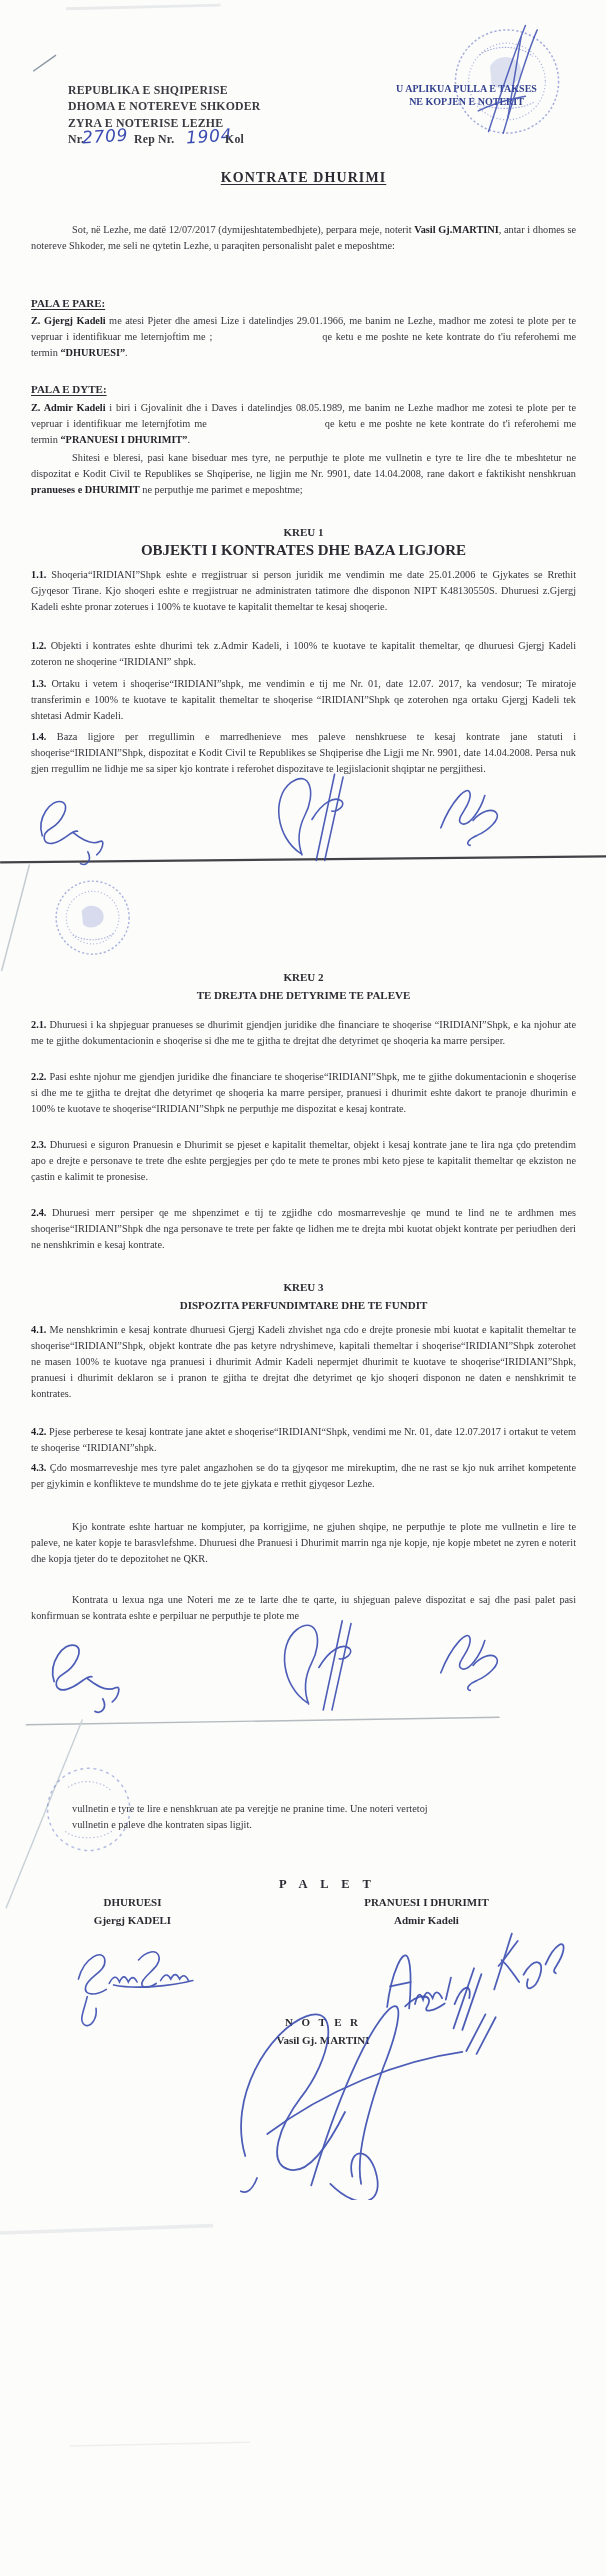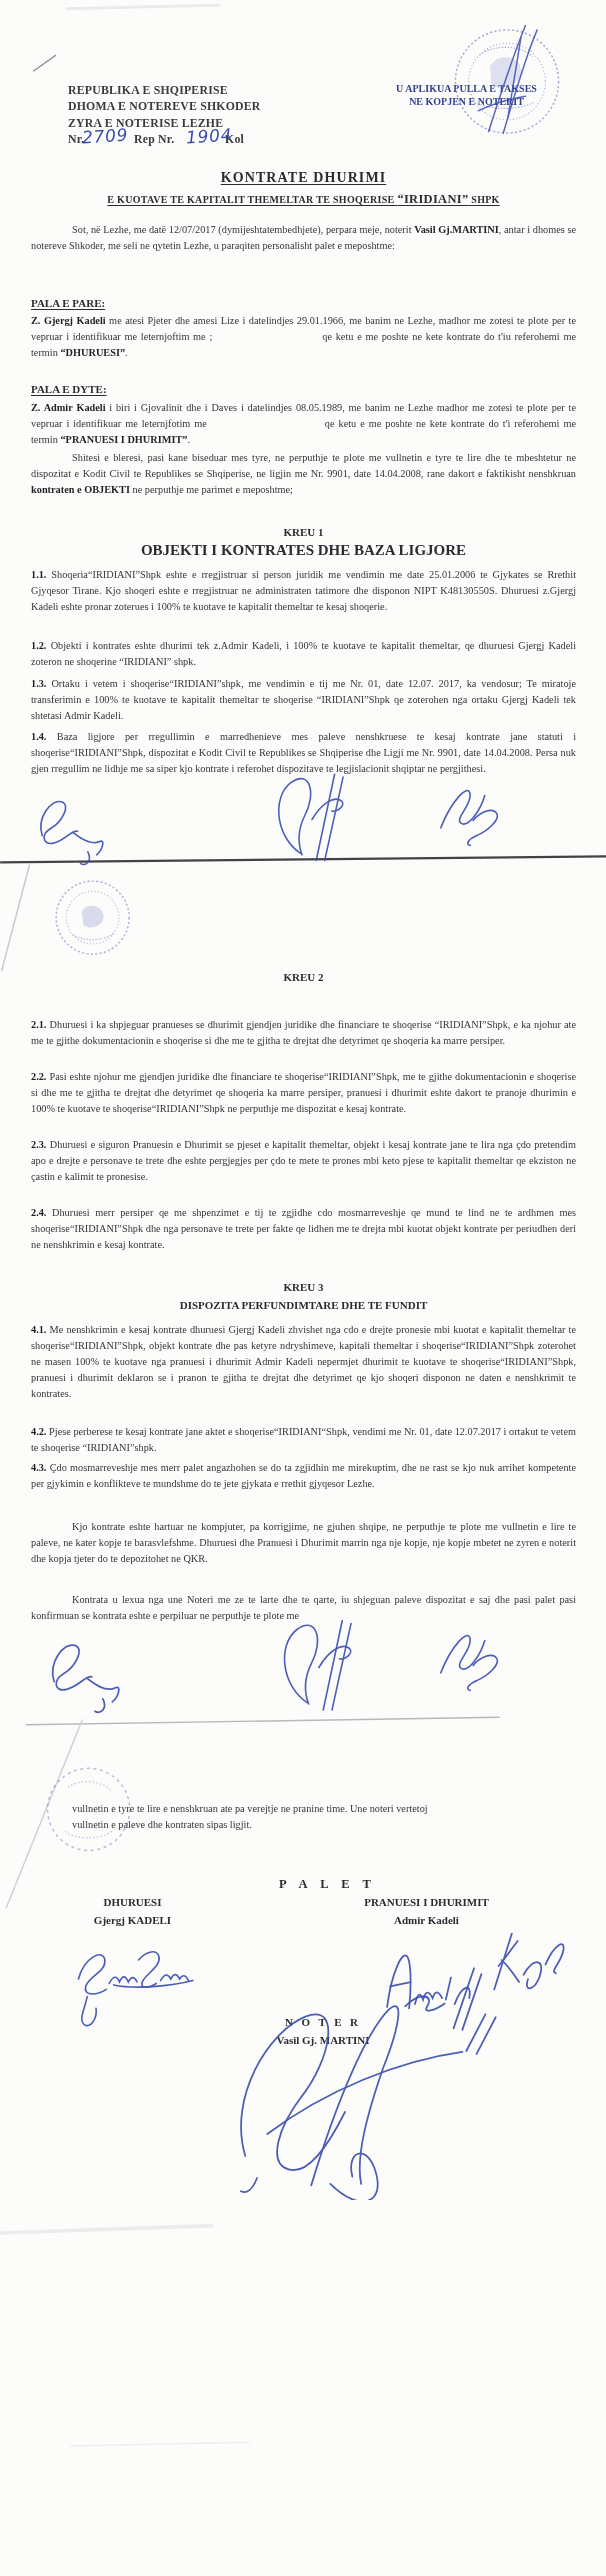--- a/index.html
+++ b/index.html
@@ -64,33 +64,30 @@
     </g>
     <g stroke="#3a4cb0" fill="none" stroke-width="2" stroke-linecap="round" opacity="0.85">
       <path d="M70,150 C86,100 106,40 120,6"></path>
       <path d="M90,152 C104,104 122,44 136,12"></path>
       <path d="M96,132 L114,22"></path>
       <path d="M56,122 C76,112 98,106 120,102"></path>
     </g>
   </svg>
 
   <div class="hd center title" style="top:170px"><span class="uline">KONTRATE  DHURIMI</span></div>
-  <div class="hd center subtitle" style="top:192px">
-    <span class="uline"><span>E KUOTAVE TE KAPITALIT THEMELTAR TE SHOQERISE </span><span class="co">“IRIDIANI”</span><span> SHPK</span></span>
-  </div>
 
   <div class="par indent" style="top:222px"><span>Sot, në Lezhe, me datë 12/07/2017 (dymijeshtatembedhjete), perpara meje, noterit </span><b>Vasil Gj.MARTINI</b><span>, antar i dhomes se notereve Shkoder, me seli ne qytetin Lezhe, u paraqiten personalisht palet e meposhtme:</span></div>
 
   <div class="hd" style="left:31px;top:297px;font-size:11px"><span class="uline">PALA E PARE:</span></div>
   <div class="par" style="top:313px"><b>Z. Gjergj Kadeli</b><span>  me atesi Pjeter dhe amesi Lize i datelindjes 29.01.1966, me banim ne Lezhe, madhor me zotesi te plote per te vepruar i identifikuar me leternjoftim me ;</span><span style="display: inline-block; width: 110px;"></span><span>qe ketu e me poshte ne kete kontrate do t'iu referohemi me termin </span><b>“DHURUESI”</b><span>.</span></div>
 
   <div class="hd" style="left:31px;top:383px;font-size:11px"><span class="uline">PALA E DYTE:</span></div>
   <div class="par" style="top:400px"><b>Z. Admir Kadeli</b><span> i biri i Gjovalinit dhe i Daves i datelindjes 08.05.1989, me banim ne Lezhe madhor me zotesi te plote per te vepruar i identifikuar me leternjfotim me</span><span style="display: inline-block; width: 118px;"></span><span>qe ketu e me poshte ne kete kontrate do t'i referohemi me termin </span><b>“PRANUESI I DHURIMIT”</b><span>.</span></div>
 
-  <div class="par indent" style="top:450px"><span>Shitesi e bleresi, pasi kane biseduar mes tyre, ne perputhje te plote me vullnetin e tyre te lire dhe te mbeshtetur ne dispozitat e Kodit Civil te Republikes se Shqiperise, ne ligjin me Nr. 9901, date 14.04.2008, rane dakort e faktikisht nenshkruan </span><b>kontraten e OBJEKTI</b><span> ne perputhje me parimet e meposhtme;</span></div>
+  <div class="par indent" style="top:450px"><span>Shitesi e bleresi, pasi kane biseduar mes tyre, ne perputhje te plote me vullnetin e tyre te lire dhe te mbeshtetur ne dispozitat e Kodit Civil te Republikes se Shqiperise, ne ligjin me Nr. 9901, date 14.04.2008, rane dakort e faktikisht nenshkruan </span><b>pranueses e DHURIMIT</b><span> ne perputhje me parimet e meposhtme;</span></div>
 
   <div class="hd center" style="top:526px;font-size:11px">KREU 1</div>
   <div class="hd center" style="top:542px;font-size:15px">OBJEKTI I KONTRATES DHE BAZA LIGJORE</div>
   <div class="par" style="top:567px"><b>1.1.</b><span> Shoqeria“IRIDIANI”Shpk eshte e rregjistruar si person juridik me vendimin me date 25.01.2006 te Gjykates se Rrethit Gjyqesor Tirane. Kjo shoqeri eshte e rregjistruar ne administraten tatimore dhe disponon NIPT K48130550S. Dhuruesi z.Gjergj Kadeli eshte pronar zoterues i 100% te kuotave te kapitalit themeltar te kesaj shoqerie.</span></div>
   <div class="par" style="top:638px"><b>1.2.</b><span> Objekti i kontrates eshte dhurimi tek z.Admir Kadeli, i 100% te kuotave te kapitalit themeltar, qe dhuruesi Gjergj Kadeli zoteron ne shoqerine “IRIDIANI” shpk.</span></div>
   <div class="par" style="top:676px"><b>1.3.</b><span> Ortaku i vetem i shoqerise“IRIDIANI”shpk, me vendimin e tij me Nr. 01, date 12.07. 2017, ka vendosur; Te miratoje transferimin e 100% te kuotave te kapitalit themeltar te shoqerise “IRIDIANI”Shpk qe zoterohen nga ortaku Gjergj Kadeli tek shtetasi Admir Kadeli.</span></div>
   <div class="par" style="top:729px"><b>1.4.</b><span> Baza ligjore per rregullimin e marredhenieve mes paleve nenshkruese te kesaj kontrate jane statuti i shoqerise“IRIDIANI”Shpk, dispozitat e Kodit Civil te Republikes se Shqiperise dhe Ligji me Nr. 9901, date 14.04.2008. Persa nuk gjen rregullim ne lidhje me sa siper kjo kontrate i referohet dispozitave te legjislacionit shqiptar ne pergjithesi.</span></div>
 
   <svg class="sig" style="left:29px;top:790px" width="103" height="81" viewBox="0 0 140 110">
     <g stroke="#3a4cb0" fill="none" stroke-width="2.2" stroke-linecap="round" opacity="0.9">
@@ -117,30 +114,31 @@
   <svg class="stamp" style="left:51px;top:876px" width="84" height="84" viewBox="0 0 115 115">
     <g stroke="#5b6cc4" fill="none" opacity="0.5">
       <circle cx="57" cy="57" r="50" stroke-width="2" stroke-dasharray="3 3"></circle>
       <circle cx="57" cy="57" r="36" stroke-width="1.5" stroke-dasharray="1.5 3"></circle>
       <path d="M42,48 C50,36 70,40 72,54 C74,68 52,76 44,66 Z" fill="#5b6cc4" stroke="none" opacity="0.45"></path>
       <path d="M30,80 C44,90 72,90 86,78" stroke-width="1.5" stroke-dasharray="2 2"></path>
     </g>
   </svg>
 
   <div class="hd center" style="top:971px;font-size:11px">KREU 2</div>
+  <div class="hd center" style="top:989px;font-size:11px">TE DREJTA DHE DETYRIME TE PALEVE</div>
   <div class="par" style="top:1017px"><b>2.1.</b><span> Dhuruesi i ka shpjeguar pranueses se dhurimit gjendjen juridike dhe financiare te shoqerise “IRIDIANI”Shpk, e ka njohur ate me te gjithe dokumentacionin e shoqerise si dhe me te gjitha te drejtat dhe detyrimet qe shoqeria ka marre persiper.</span></div>
   <div class="par" style="top:1069px"><b>2.2.</b><span> Pasi eshte njohur me gjendjen juridike dhe financiare te shoqerise“IRIDIANI”Shpk, me te gjithe dokumentacionin e shoqerise si dhe me te gjitha te drejtat dhe detyrimet qe shoqeria ka marre persiper, pranuesi i dhurimit eshte dakort te pranoje dhurimin e 100% te kuotave te shoqerise“IRIDIANI”Shpk ne perputhje me dispozitat e kesaj kontrate.</span></div>
   <div class="par" style="top:1137px"><b>2.3.</b><span> Dhuruesi e siguron Pranuesin e Dhurimit se pjeset e kapitalit themeltar, objekt i kesaj kontrate jane te lira nga çdo pretendim apo e drejte e personave te trete dhe eshte pergjegjes per çdo te mete te prones mbi keto pjese te kapitalit themeltar qe ekziston ne çastin e kalimit te pronesise.</span></div>
   <div class="par" style="top:1205px"><b>2.4.</b><span> Dhuruesi merr persiper qe me shpenzimet e tij te zgjidhe cdo mosmarreveshje qe mund te lind ne te ardhmen mes shoqerise“IRIDIANI”Shpk dhe nga personave te trete per fakte qe lidhen me te drejta mbi kuotat objekt kontrate per periudhen deri ne nenshkrimin e kesaj kontrate.</span></div>
 
   <div class="hd center" style="top:1281px;font-size:11px">KREU 3</div>
   <div class="hd center" style="top:1299px;font-size:11px">DISPOZITA PERFUNDIMTARE DHE TE FUNDIT</div>
   <div class="par" style="top:1322px"><b>4.1.</b><span> Me nenshkrimin e kesaj kontrate dhuruesi Gjergj Kadeli zhvishet nga cdo e drejte pronesie mbi kuotat e kapitalit themeltar te shoqerise“IRIDIANI”Shpk, objekt kontrate dhe pas ketyre ndryshimeve, kapitali themeltar i shoqerise“IRIDIANI”Shpk zoterohet ne masen 100% te kuotave nga pranuesi i dhurimit Admir Kadeli nepermjet dhurimit te kuotave te shoqerise“IRIDIANI”Shpk, pranuesi i dhurimit deklaron se i pranon te gjitha te drejtat dhe detyrimet qe kjo shoqeri disponon ne daten e nenshkrimit te kontrates.</span></div>
   <div class="par" style="top:1424px"><b>4.2.</b><span> Pjese perberese te kesaj kontrate jane aktet e shoqerise“IRIDIANI“Shpk, vendimi me Nr. 01, date 12.07.2017 i ortakut te vetem te shoqerise “IRIDIANI”shpk.</span></div>
-  <div class="par" style="top:1460px"><b>4.3.</b><span> Çdo mosmarreveshje mes merr palet angazhohen se do ta zgjidhin me mirekuptim, dhe ne rast se kjo nuk arrihet kompetente per gjykimin e konflikteve te mundshme do te jete gjykata e rrethit gjyqesor Lezhe.</span></div>
+  <div class="par" style="top:1460px"><b>4.3.</b><span> Çdo mosmarreveshje mes tyre palet angazhohen se do ta gjyqesor me mirekuptim, dhe ne rast se kjo nuk arrihet kompetente per gjykimin e konflikteve te mundshme do te jete gjykata e rrethit gjyqesor Lezhe.</span></div>
 
   <div class="par indent" style="top:1519px"><span>Kjo kontrate eshte hartuar ne kompjuter, pa korrigjime, ne gjuhen shqipe, ne perputhje te plote me vullnetin e lire te paleve, ne kater kopje te barasvlefshme. Dhuruesi  dhe Pranuesi i Dhurimit marrin nga nje kopje, nje kopje mbetet ne zyren e noterit dhe kopja tjeter do te depozitohet ne QKR.</span></div>
   <div class="par indent" style="top:1592px"><span>Kontrata u lexua nga une Noteri me ze te larte dhe te qarte, iu shjeguan paleve dispozitat e saj dhe pasi palet pasi konfirmuan se kontrata eshte e perpiluar ne perputhje te plote me</span></div>
 
   <svg class="sig" style="left:40px;top:1632px" width="110" height="88" viewBox="0 0 140 110">
     <g stroke="#3a4cb0" fill="none" stroke-width="2.2" stroke-linecap="round" opacity="0.9">
       <path d="M18,62 C10,38 30,12 44,16 C58,20 44,44 30,52 C16,60 18,76 34,72 C50,68 58,54 66,56"></path>
       <path d="M60,58 C70,66 84,76 96,70 C104,66 100,82 92,88"></path>
       <path d="M80,84 C86,96 78,104 70,100"></path>
     </g>

